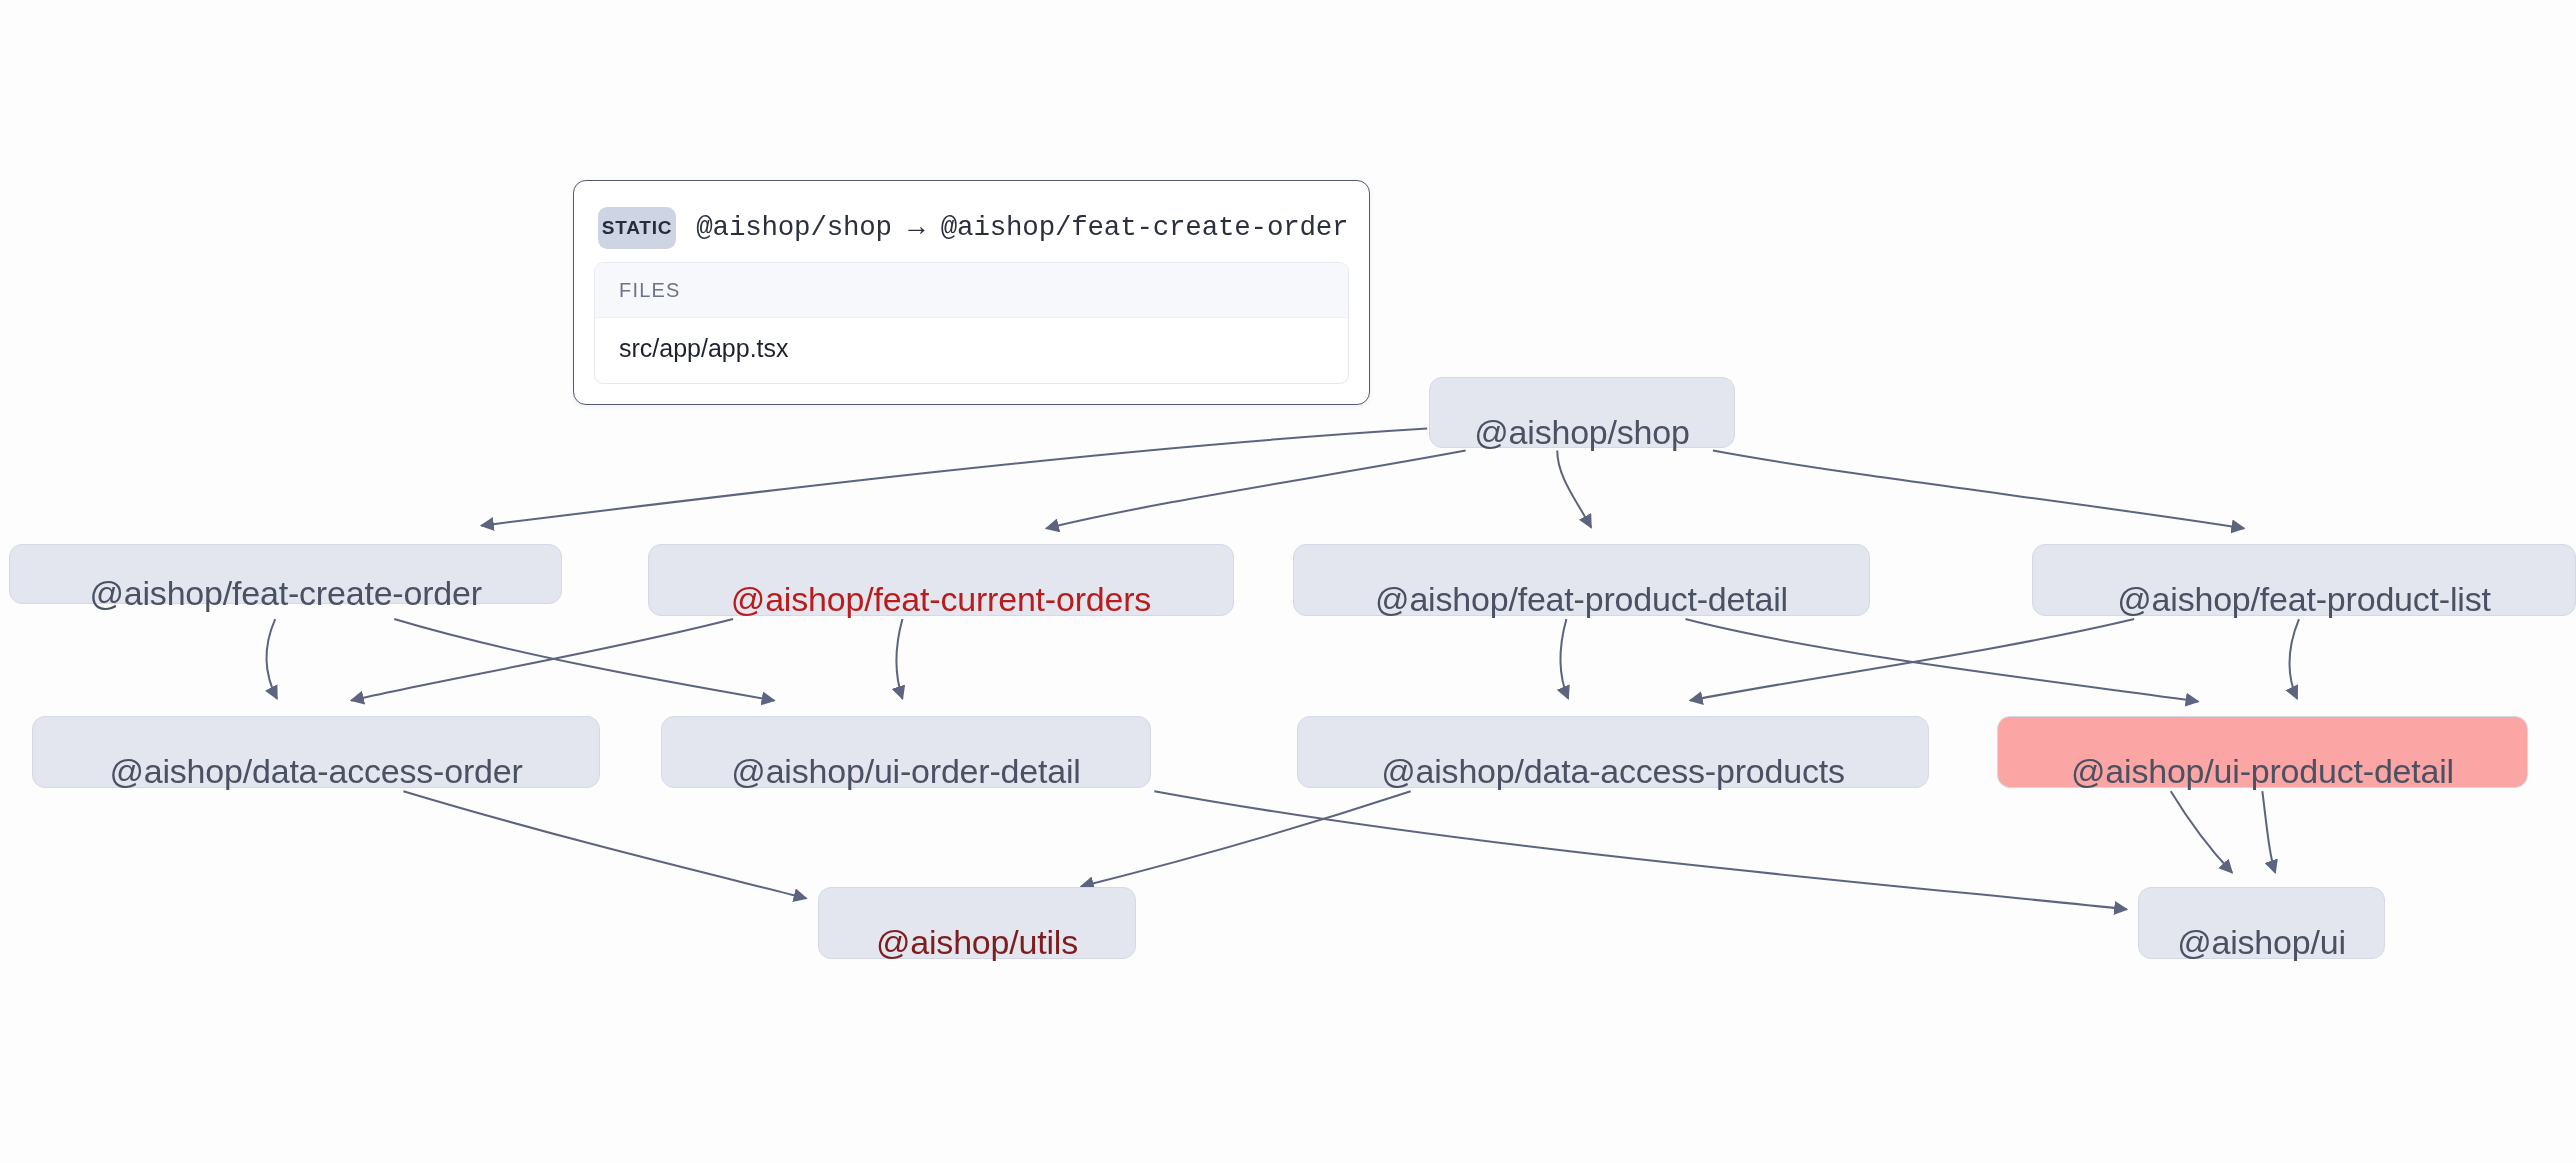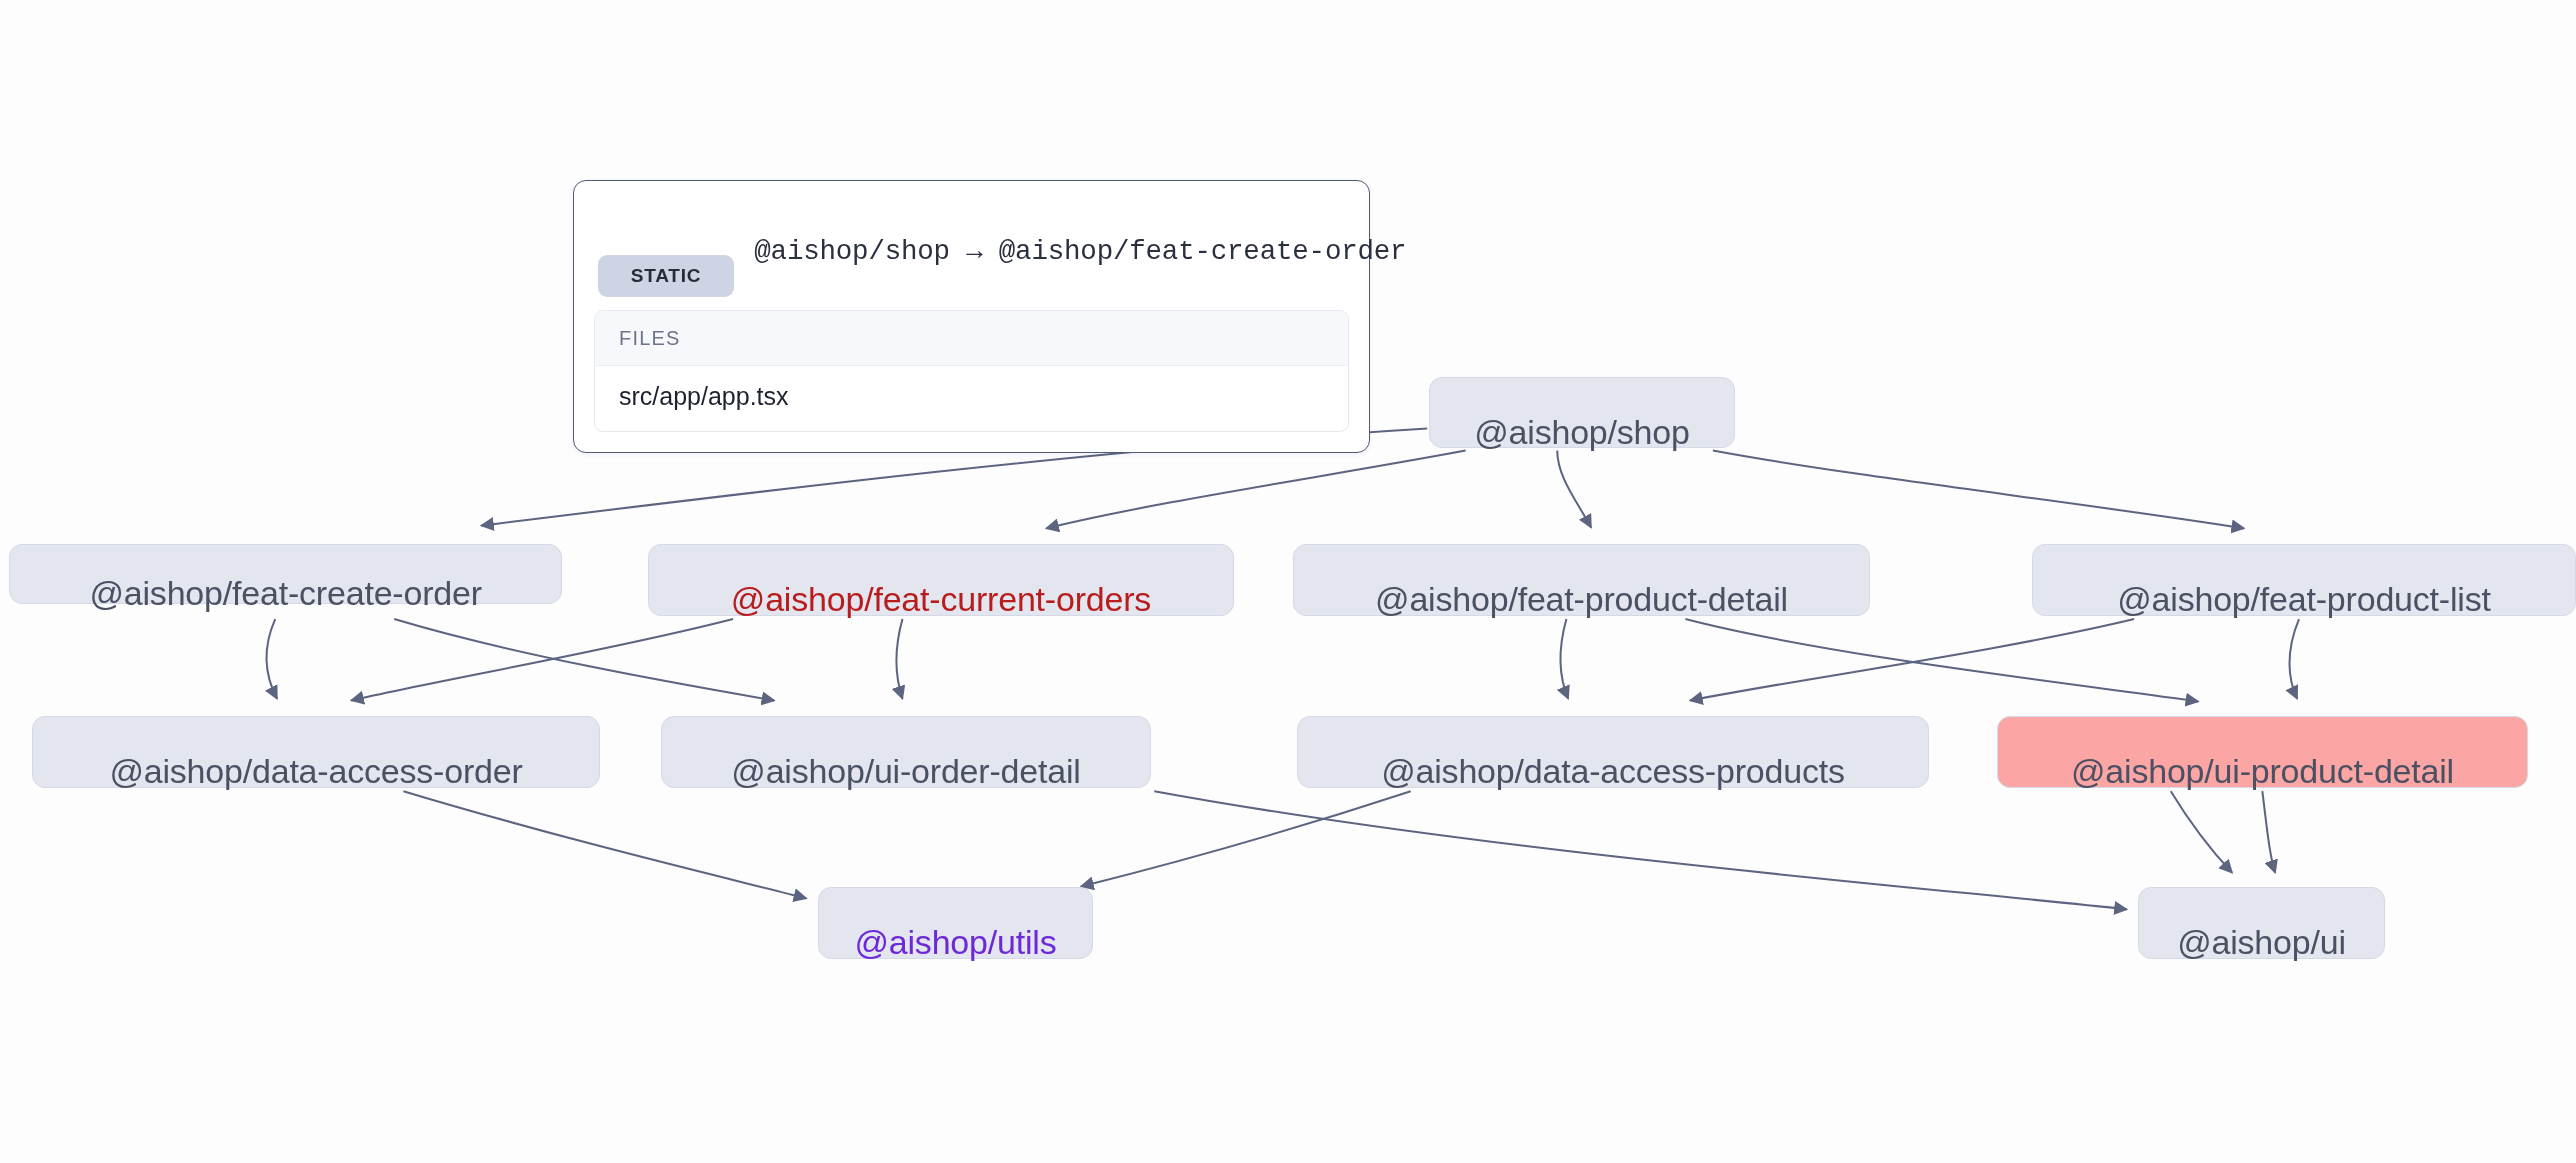--- a/index.html
+++ b/index.html
@@ -72,25 +72,24 @@
     align-items: center;
     gap: 20px;
     padding: 7.3px 3.7px 13px 3.7px;
   }
   .tt-badge {
     background: #ced4e4;
     color: #272c3b;
     font-size: 19px;
     font-weight: bold;
     letter-spacing: 0.8px;
-    padding: 10px 33px;
+    padding: 10px 4px;
     border-radius: 9.2px;
     font-family: "Liberation Sans", sans-serif;
     flex: 0 0 auto;
-    margin-top: 48px;
   }
   .tt-title {
     font-family: "Liberation Mono", monospace;
     font-size: 27.5px;
     color: #2b303f;
     letter-spacing: -0.2px;
     white-space: nowrap;
   }
   .tt-section {
     border: 0.9px solid #e6e8f0;
@@ -180,21 +179,21 @@
   </div>
   <div class="node" style="left: 661px; top: 716px; width: 490px; height: 72px; background: rgb(227, 230, 239); border-color: rgb(213, 217, 230); color: rgb(74, 81, 99);">
     <span class="node-label">@aishop/ui-order-detail</span>
   </div>
   <div class="node" style="left: 1297px; top: 716px; width: 632px; height: 72px; background: rgb(227, 230, 239); border-color: rgb(213, 217, 230); color: rgb(74, 81, 99);">
     <span class="node-label">@aishop/data-access-products</span>
   </div>
   <div class="node" style="left: 1997px; top: 716px; width: 531px; height: 72px; background: #fca5a5; border-color: rgb(213, 217, 230); color: rgb(74, 81, 99);">
     <span class="node-label">@aishop/ui-product-detail</span>
   </div>
-  <div class="node" style="left: 818px; top: 887px; width: 275px; height: 72px; background: rgb(227, 230, 239); border-color: rgb(213, 217, 230); color: #6d28d9;">
+  <div class="node" style="left: 818px; top: 887px; width: 318px; height: 72px; background: rgb(227, 230, 239); border-color: rgb(213, 217, 230); color: #7f1d1d;">
     <span class="node-label">@aishop/utils</span>
   </div>
   <div class="node" style="left: 2138px; top: 887px; width: 247px; height: 72px; background: rgb(227, 230, 239); border-color: rgb(213, 217, 230); color: rgb(74, 81, 99); text-align: right;">
     <span class="node-label">@aishop/ui</span>
   </div>
 
   <div id="tooltip-card" style="border-color: rgb(82, 90, 115);">
     <div class="tt-header">
       <span class="tt-badge">STATIC</span>
       <span class="tt-title">@aishop/shop → @aishop/feat-create-order</span>

